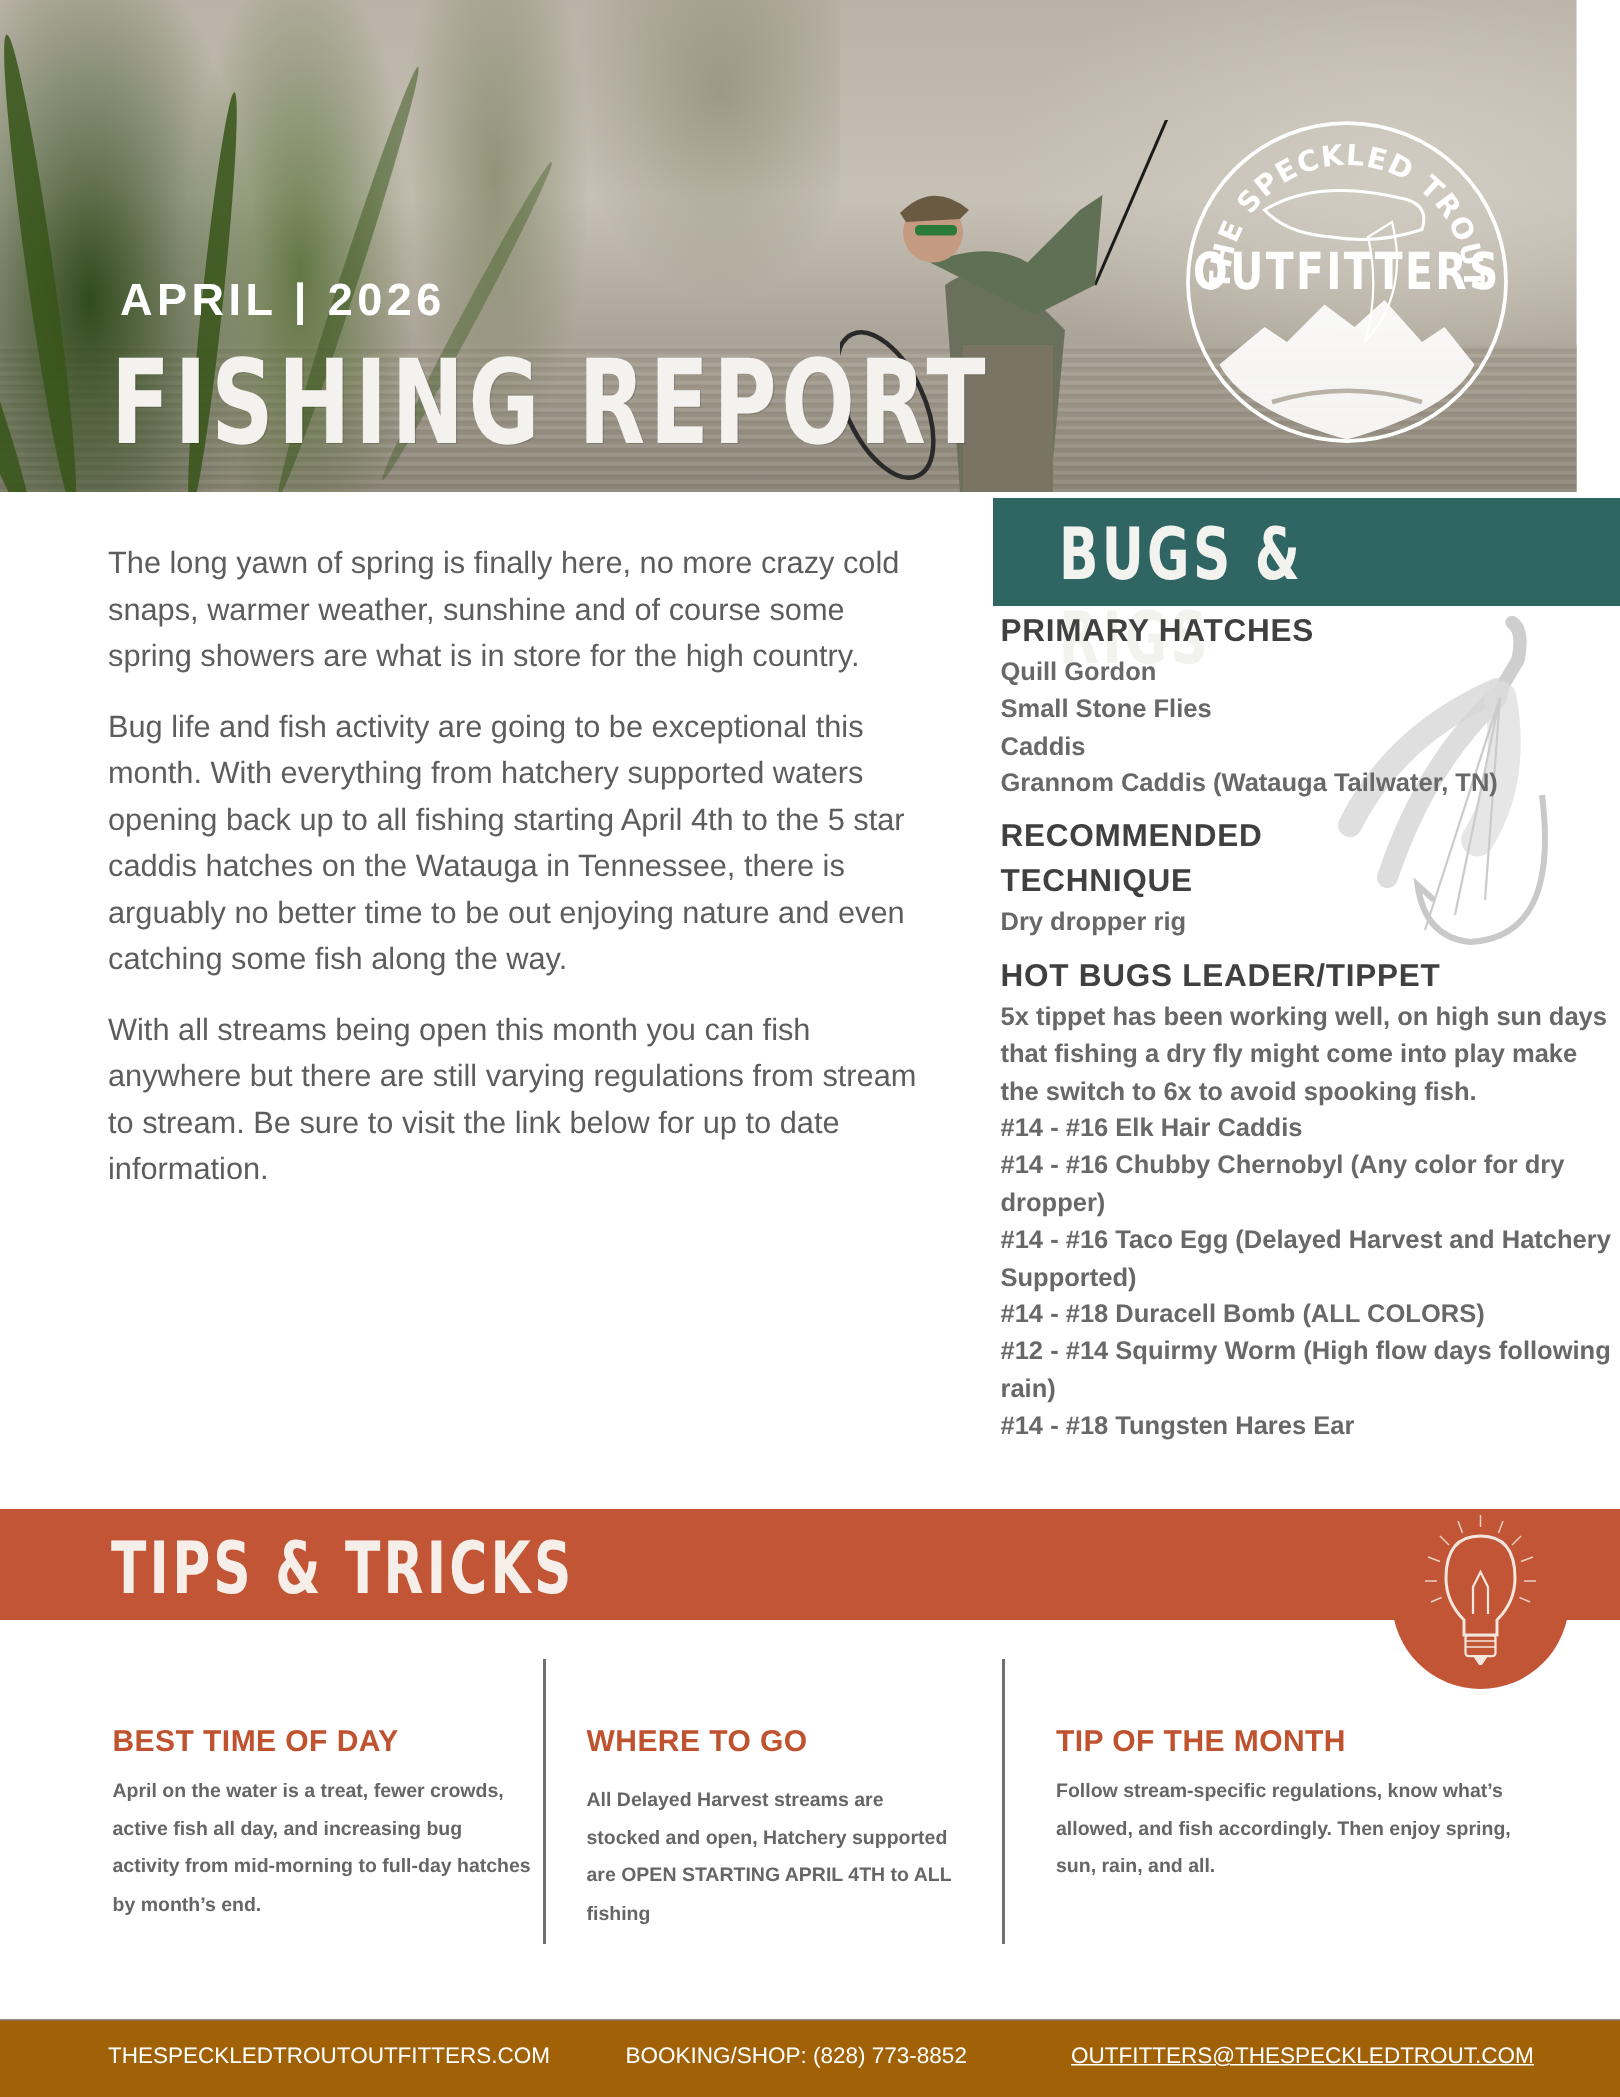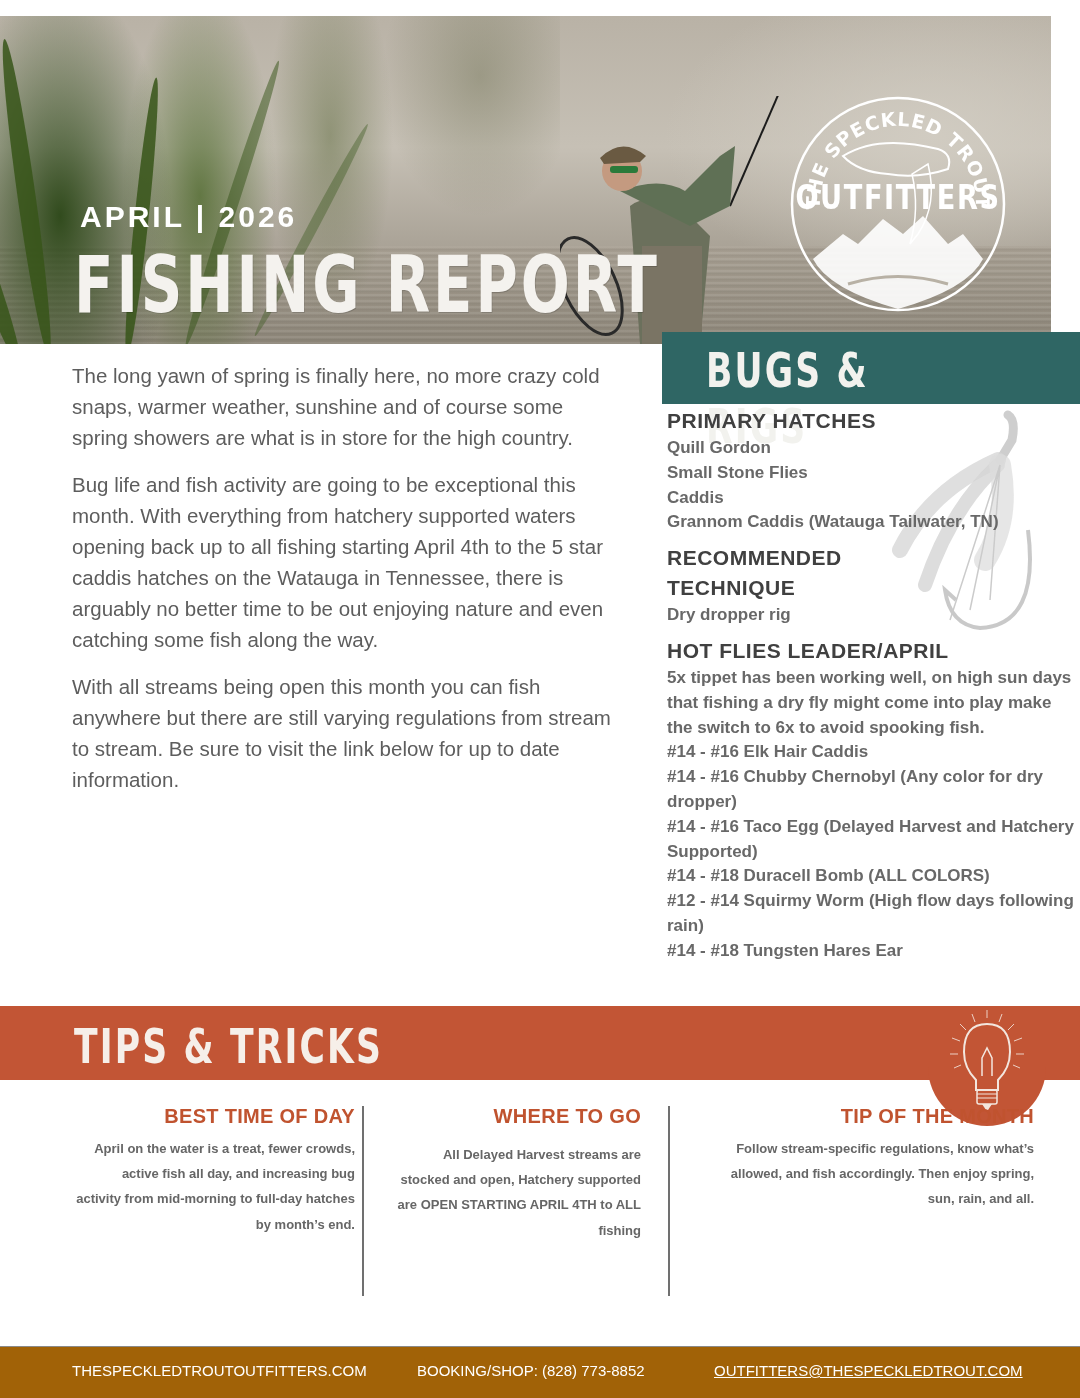--- a/index.html
+++ b/index.html
@@ -1,21 +1,21 @@
 <!DOCTYPE html>
 <html><head>
 <meta charset="utf-8">
 <style>
   * { box-sizing: border-box; margin: 0; padding: 0; }
   html, body { width: 1080px; height: 1398px; background: #ffffff; overflow: hidden; }
   body { font-family: "Liberation Sans", "DejaVu Sans", sans-serif; color: #5f5f5f; position: relative; }
 
   
   .hero {
-    position: absolute; left: 0; top: 16px; width: 1051px; height: 328px; overflow: hidden;
+    position: absolute; left: 0; top: 0; width: 1051px; height: 328px; overflow: hidden;
     background:
       radial-gradient(ellipse 380px 220px at 930px 120px, rgba(210,205,195,0.9), rgba(210,205,195,0) 70%),
       linear-gradient(180deg, #b9b2a6 0%, #c6c0b5 40%, #aaa397 70%, #8f897d 100%);
   }
   .hero .water {
     position: absolute; left: 0; top: 230px; width: 1080px; height: 98px;
     background: repeating-linear-gradient(180deg, rgba(255,255,255,0.08) 0px, rgba(255,255,255,0.08) 2px, rgba(0,0,0,0.05) 3px, rgba(0,0,0,0) 6px),
                 linear-gradient(180deg, #a79f92, #8c8578);
   }
   .hero .reeds {
@@ -62,21 +62,21 @@
   .tips-band { position: absolute; left: 0; top: 1006px; width: 1080px; height: 74px; background: #c25535; }
   .tips-band .label {
     position: absolute; left: 74px; top: 12px; color: #f6efe9; font-weight: 700; font-size: 48px;
     letter-spacing: 3px; font-family: "DejaVu Sans", sans-serif; transform: scaleX(0.72); transform-origin: left center;
   }
   .bulb-badge {
     position: absolute; left: 928px; top: 1006px; width: 118px; height: 120px;
     background: #c25535; border-radius: 0 0 59px 59px;
   }
   .bulb-badge svg { position: absolute; left: 14px; top: 0; }
-  .col { position: absolute; top: 1102px; text-align: right; }
+  .col { position: absolute; top: 1147px; }
   .col h4 { color: #c0532f; font-size: 20px; font-weight: 700; line-height: 28px; letter-spacing: 0.3px; }
   .col .txt { font-size: 13px; font-weight: 700; color: #666; line-height: 25.2px; margin-top: 6px; }
   .divider { position: absolute; top: 1106px; width: 2px; height: 190px; background: #707070; }
 
   
   .footer { position: absolute; left: 0; top: 1346px; width: 1080px; height: 52px; background: #a16207; border-top: 1px solid #8a8a8a; }
   .footer span { position: absolute; top: 15px; color: #ffffff; font-size: 15px; letter-spacing: 0px; }
   .footer .email { text-decoration: underline; }
 </style>
 </head>
@@ -147,21 +147,21 @@
     <div class="item">Small Stone Flies</div>
     <div class="item">Caddis</div>
     <div class="item">Grannom Caddis (Watauga Tailwater, TN)</div>
   </div>
   <div class="block">
     <h3>RECOMMENDED</h3>
     <h3>TECHNIQUE</h3>
     <div class="item">Dry dropper rig</div>
   </div>
   <div class="block">
-    <h3>HOT FLIES LEADER/APRIL</h3>
+    <h3>HOT BUGS LEADER/TIPPET</h3>
     <div class="item">5x tippet has been working well, on high sun days that fishing a dry fly might come into play make the switch to 6x to avoid spooking fish.</div>
     <div class="item">#14 - #16 Elk Hair Caddis</div>
     <div class="item">#14 - #16 Chubby Chernobyl (Any color for dry dropper)</div>
     <div class="item">#14 - #16 Taco Egg (Delayed Harvest and Hatchery Supported)</div>
     <div class="item">#14 - #18 Duracell Bomb (ALL COLORS)</div>
     <div class="item">#12 - #14 Squirmy Worm (High flow days following rain)</div>
     <div class="item">#14 - #18 Tungsten Hares Ear</div>
   </div>
 </div>
 

